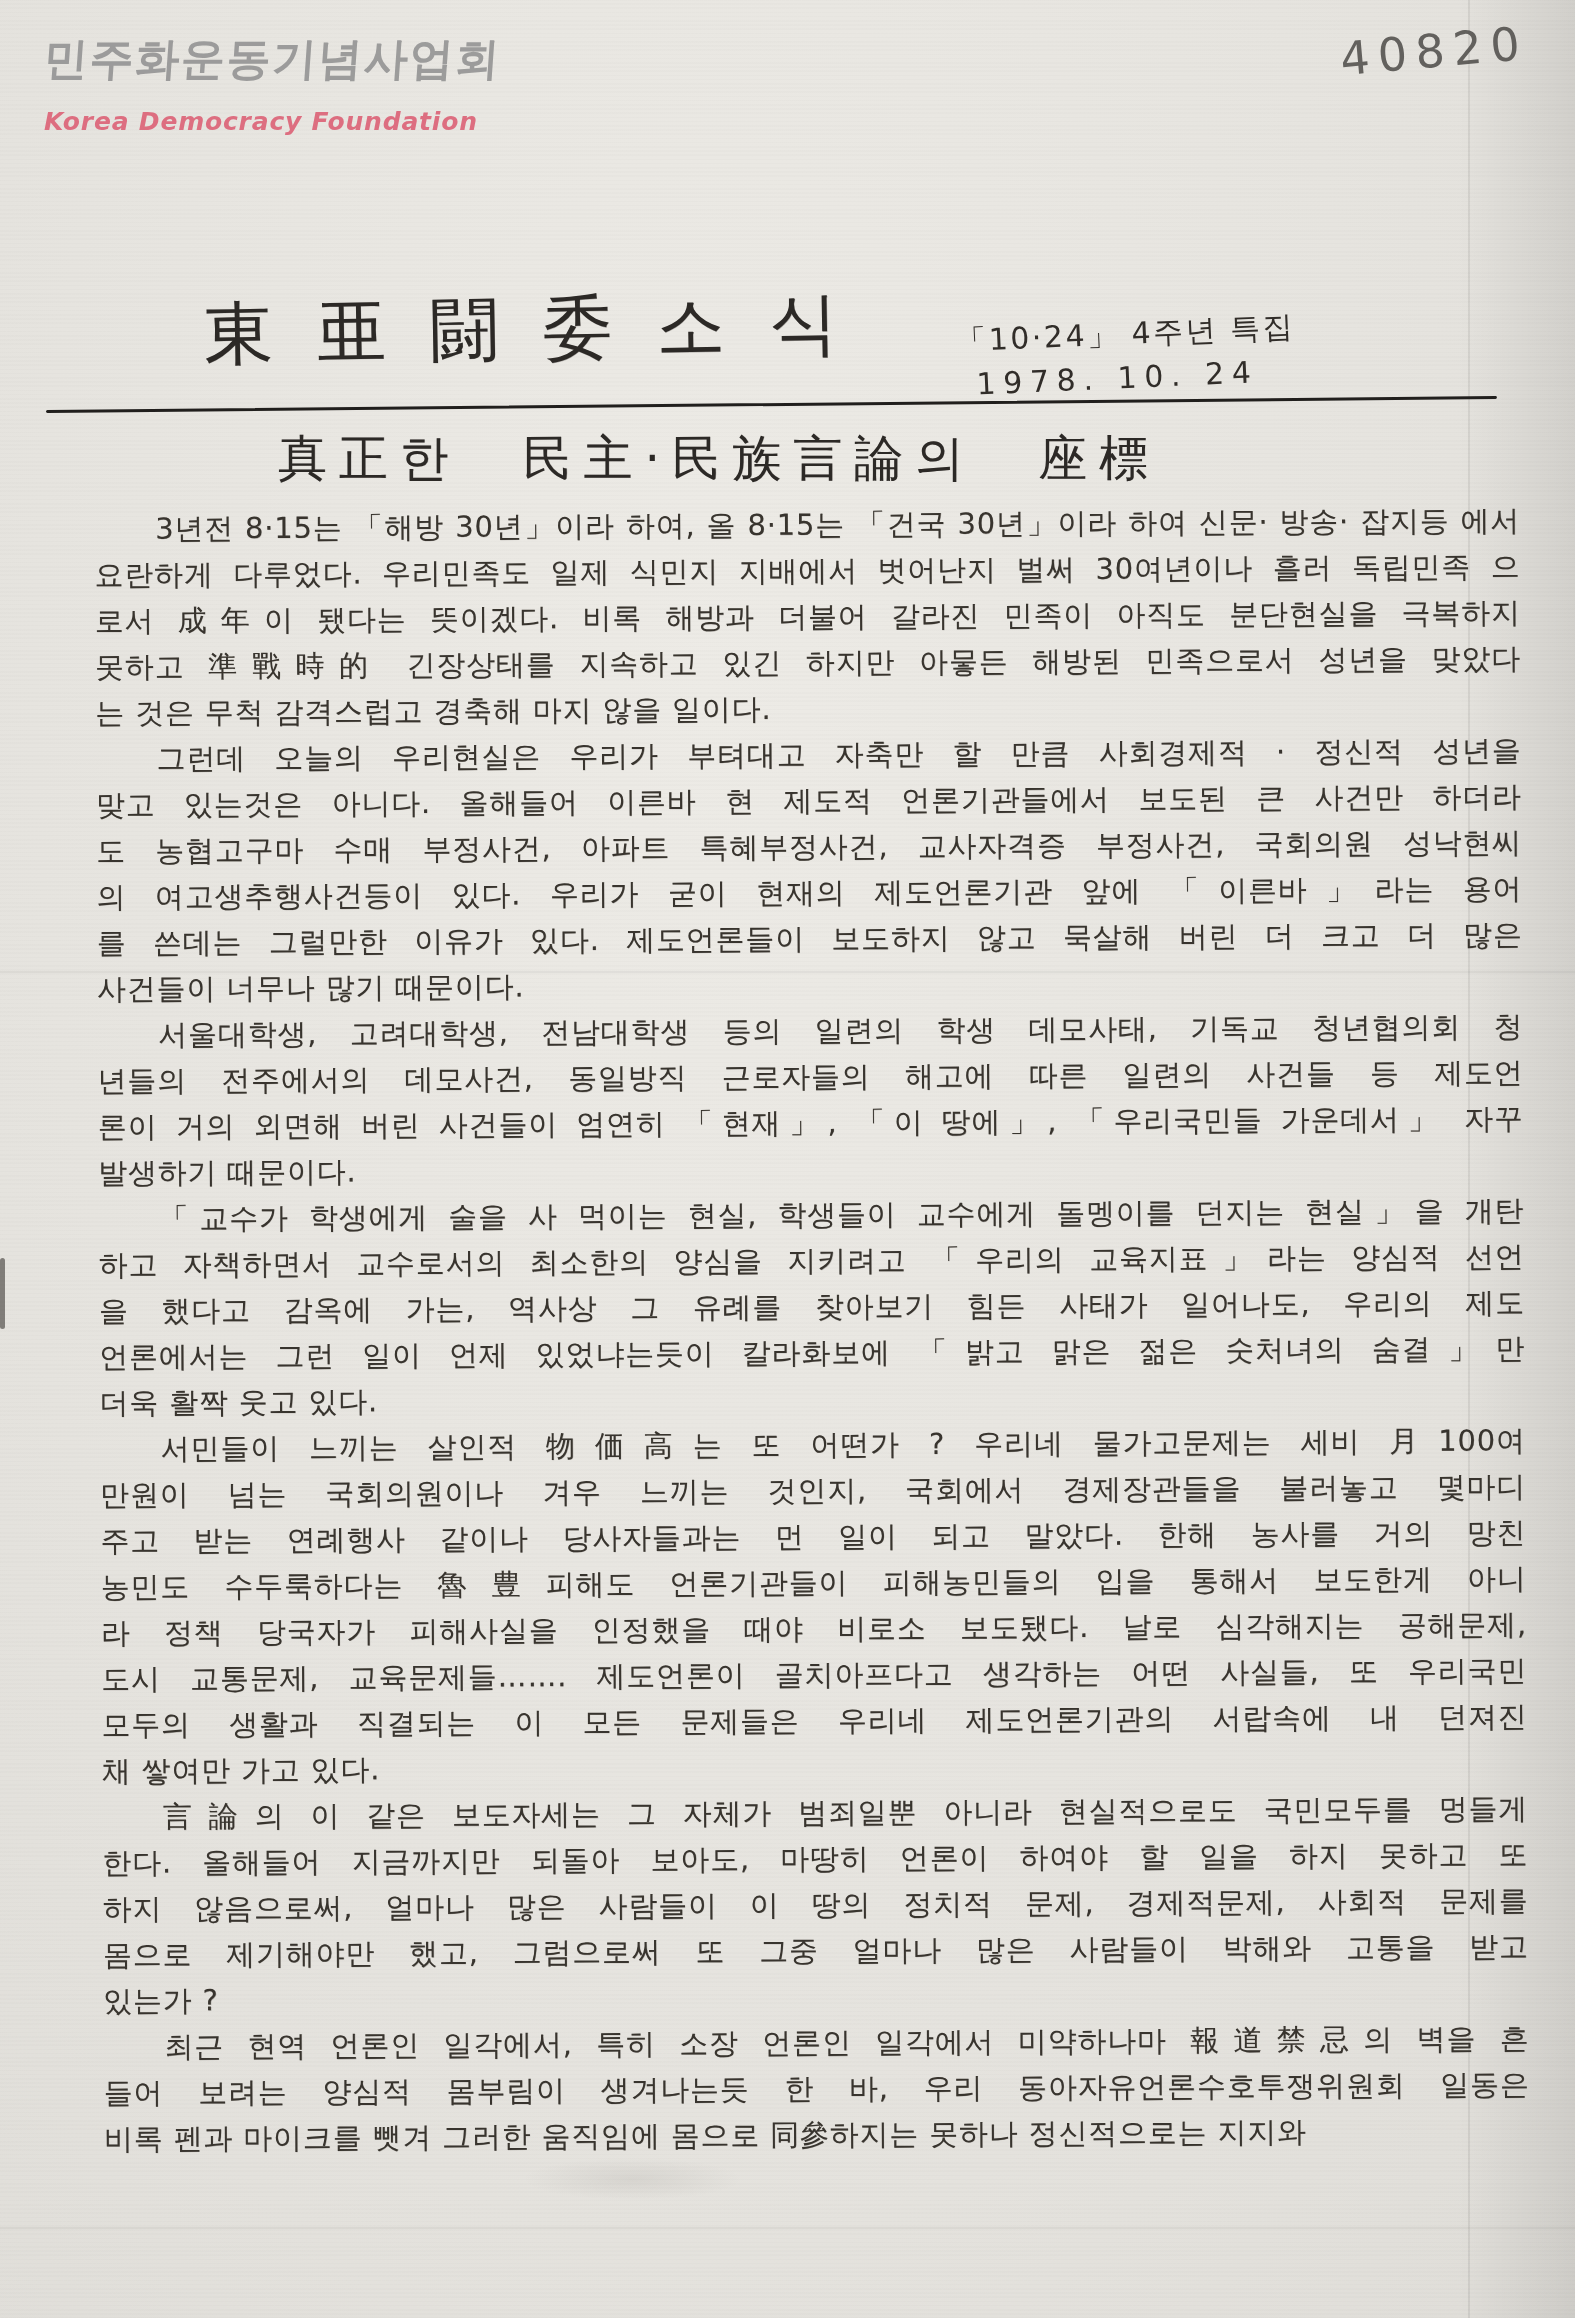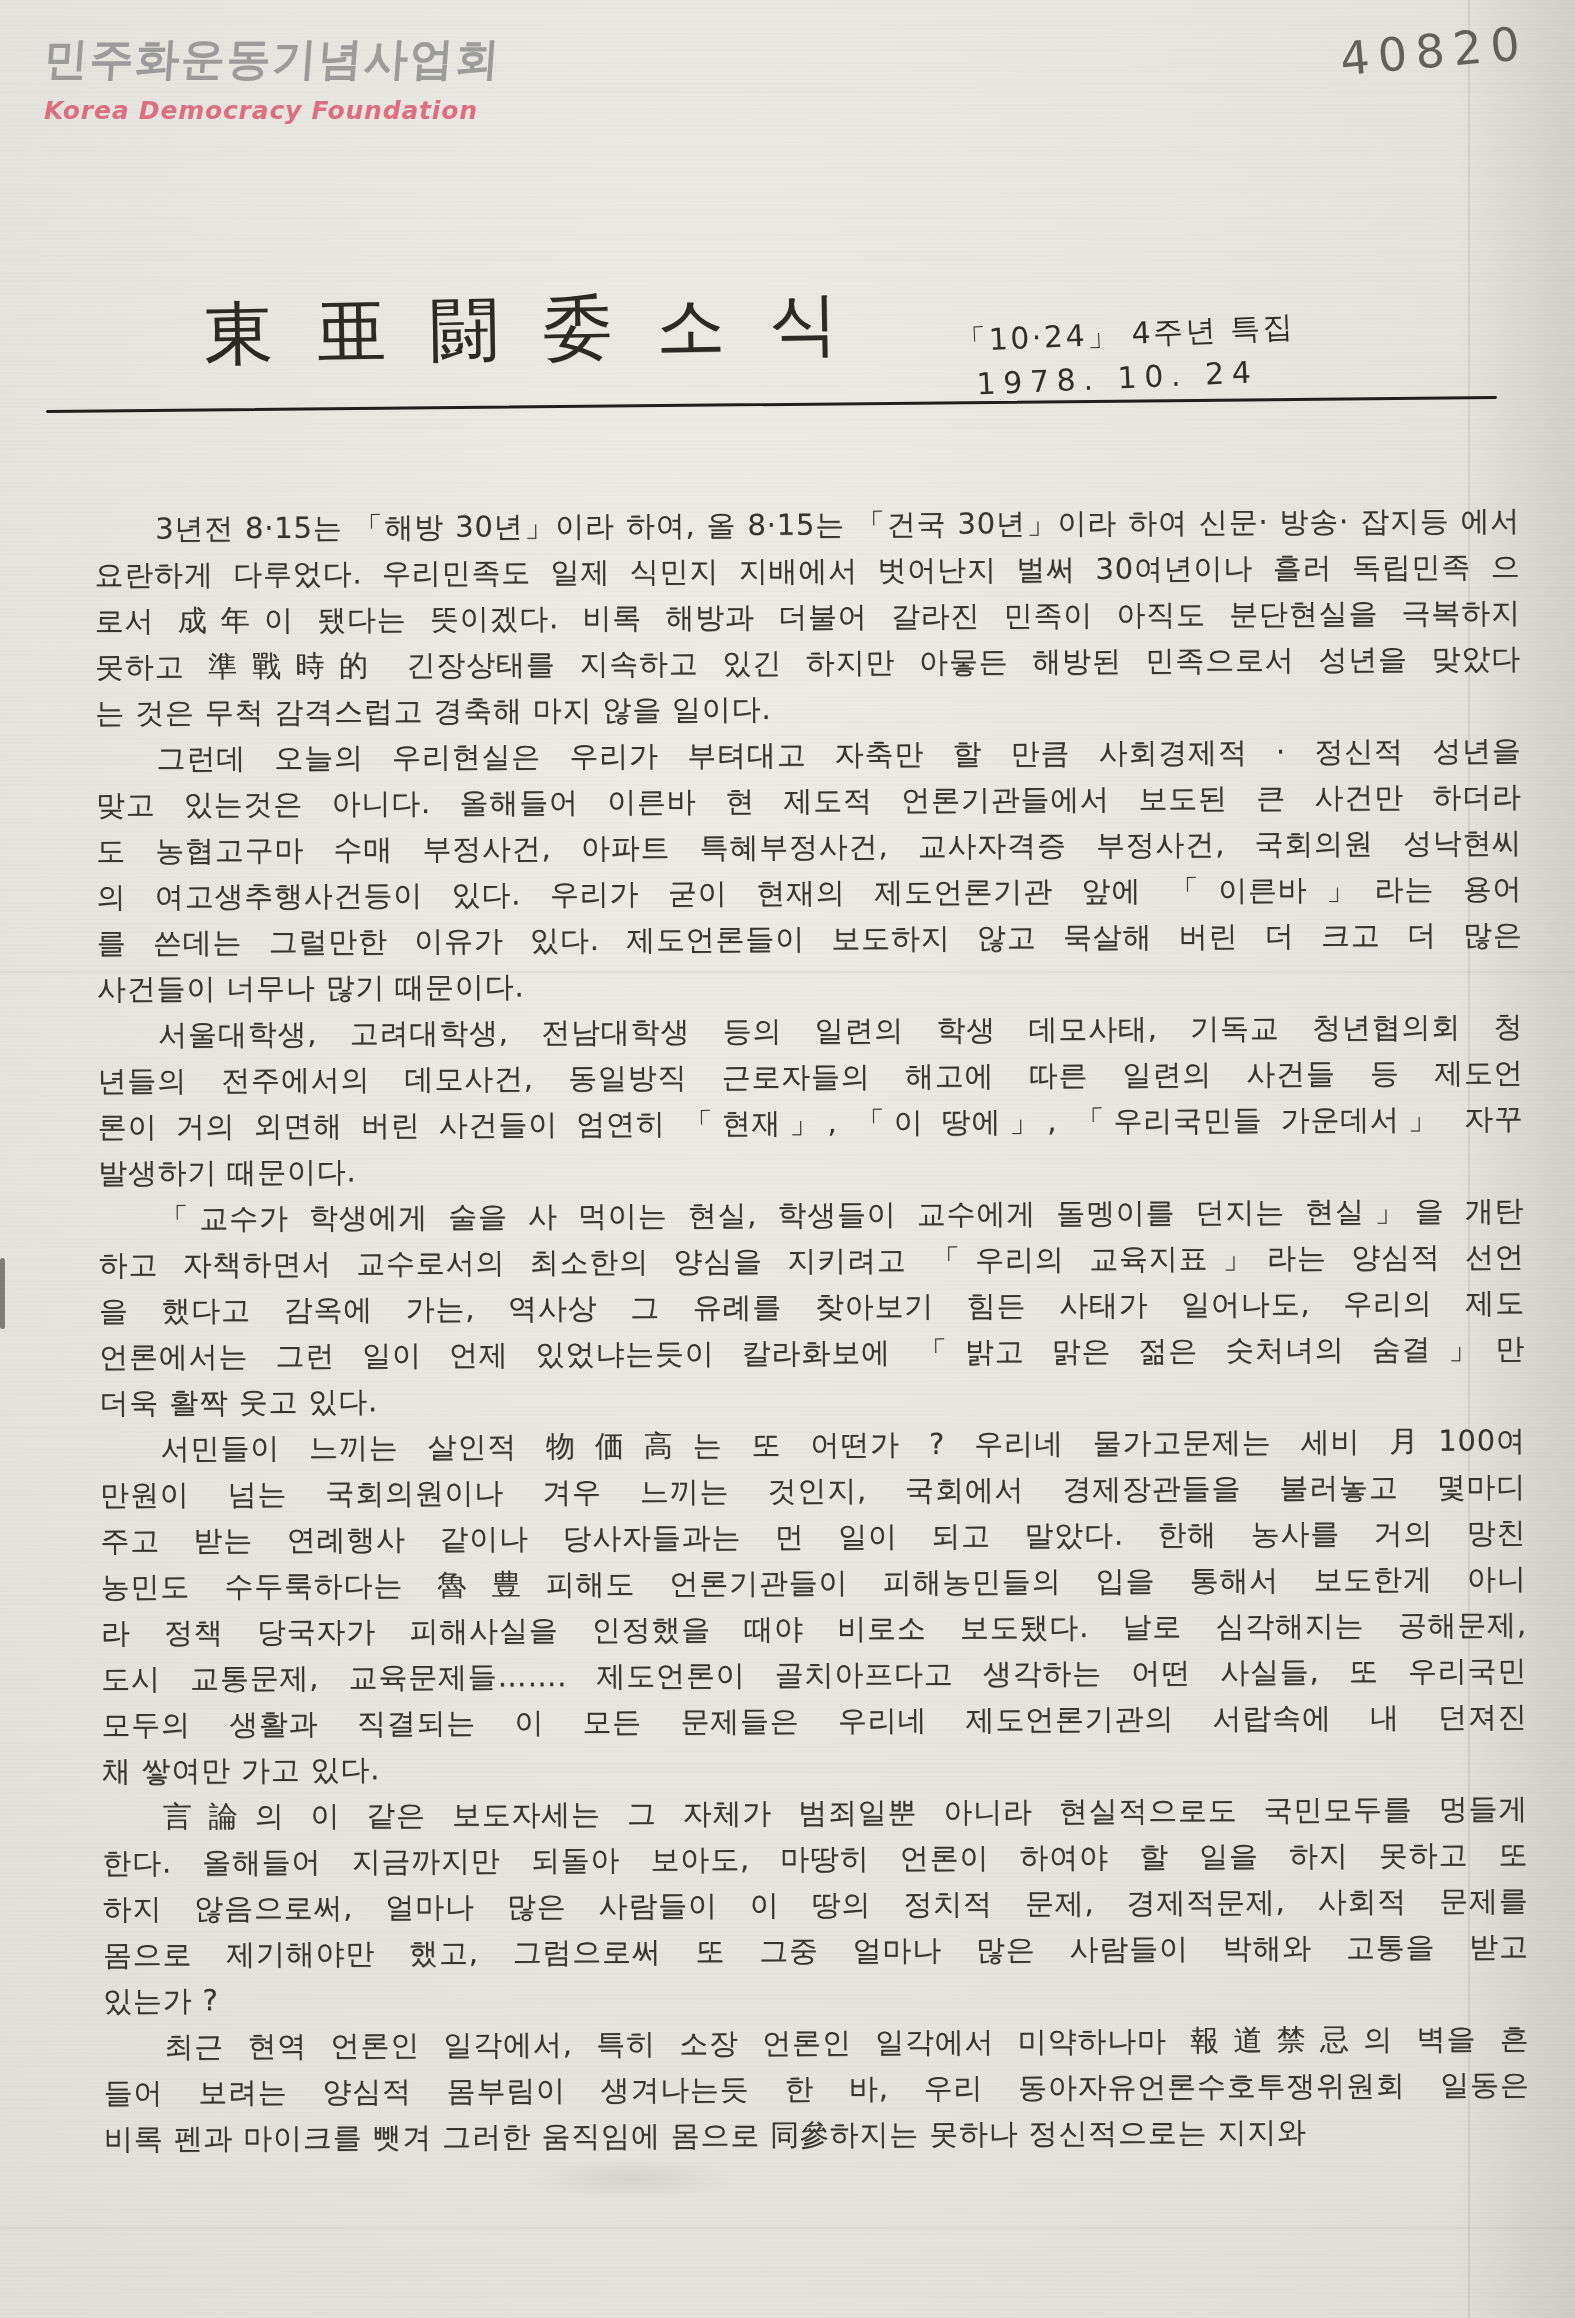--- a/index.html
+++ b/index.html
@@ -19,21 +19,21 @@
   .crease-v{position:absolute;top:0;bottom:0;left:1468px;width:1.7px;background:rgba(0,0,0,0.07);}
   .crease-h1{position:absolute;left:0;right:0;top:971px;height:1.7px;background:rgba(0,0,0,0.045);}
   .crease-h2{position:absolute;left:0;right:0;top:2227px;height:1.7px;background:rgba(0,0,0,0.045);}
   .edge-mark{position:absolute;left:0;top:1258px;width:5px;height:71px;background:rgba(45,42,38,0.55);border-radius:2.5px;}
   .smudge{position:absolute;left:523px;top:2158px;width:219px;height:42px;border-radius:50%;
     background:radial-gradient(closest-side, rgba(90,85,80,0.10), rgba(0,0,0,0));}
 
   
   .watermark{position:absolute;left:44px;top:30px;}
   .wm-ko{font-size:44px;font-weight:bold;color:#949494;letter-spacing:1.7px;opacity:.9;transform:skewX(-4deg);}
-  .wm-en{font-size:25px;font-weight:bold;font-style:italic;color:#dd6e80;margin-top:7px;letter-spacing:0.8px;}
+  .wm-en{font-size:25px;font-weight:bold;font-style:italic;color:#dd6e80;margin-top:18px;letter-spacing:0.8px;}
 
   
   .archive-no{position:absolute;left:1340px;top:23.6px;font-size:46px;color:#4d4b48;
     letter-spacing:8.4px;transform:rotate(-5deg);font-weight:500;opacity:.85;}
 
   
   .mast-title{position:absolute;left:204px;top:283px;font-size:69px;font-weight:400;
     color:#2c2926;letter-spacing:44px;white-space:nowrap;transform:rotate(-1deg);
     text-shadow:0.4px 0.4px 0 rgba(55,50,45,.35);}
   .edition{position:absolute;left:957px;top:314px;transform:rotate(-2.5deg);color:#312d29;}
@@ -78,20 +78,21 @@
 
   <div class="mast-title">東亜闘委소식</div>
 
   <div class="edition">
     <div class="edition-l1">「10·24」 4주년 특집</div>
     <div class="edition-l2">1978.  10.  24</div>
   </div>
 
   <div class="mast-rule"></div>
 
+  <div class="headline">真正한 民主·民族言論의 座標</div>
 
   <div class="article">
     <div class="para">
         <div class="bline first">3년전 8·15는 「해방 30년」이라 하여, 올 8·15는 「건국 30년」이라 하여 신문· 방송· 잡지등 에서</div>
         <div class="bline">요란하게 다루었다. 우리민족도 일제 식민지 지배에서 벗어난지 벌써 30여년이나 흘러 독립민족 으</div>
         <div class="bline">로서 成年이 됐다는 뜻이겠다. 비록 해방과 더불어 갈라진 민족이 아직도 분단현실을 극복하지</div>
         <div class="bline">못하고 準戰時的 긴장상태를 지속하고 있긴 하지만 아뭏든 해방된 민족으로서 성년을 맞았다</div>
         <div class="bline last">는 것은 무척 감격스럽고 경축해 마지 않을 일이다.</div>
       </div>
     <div class="para">

